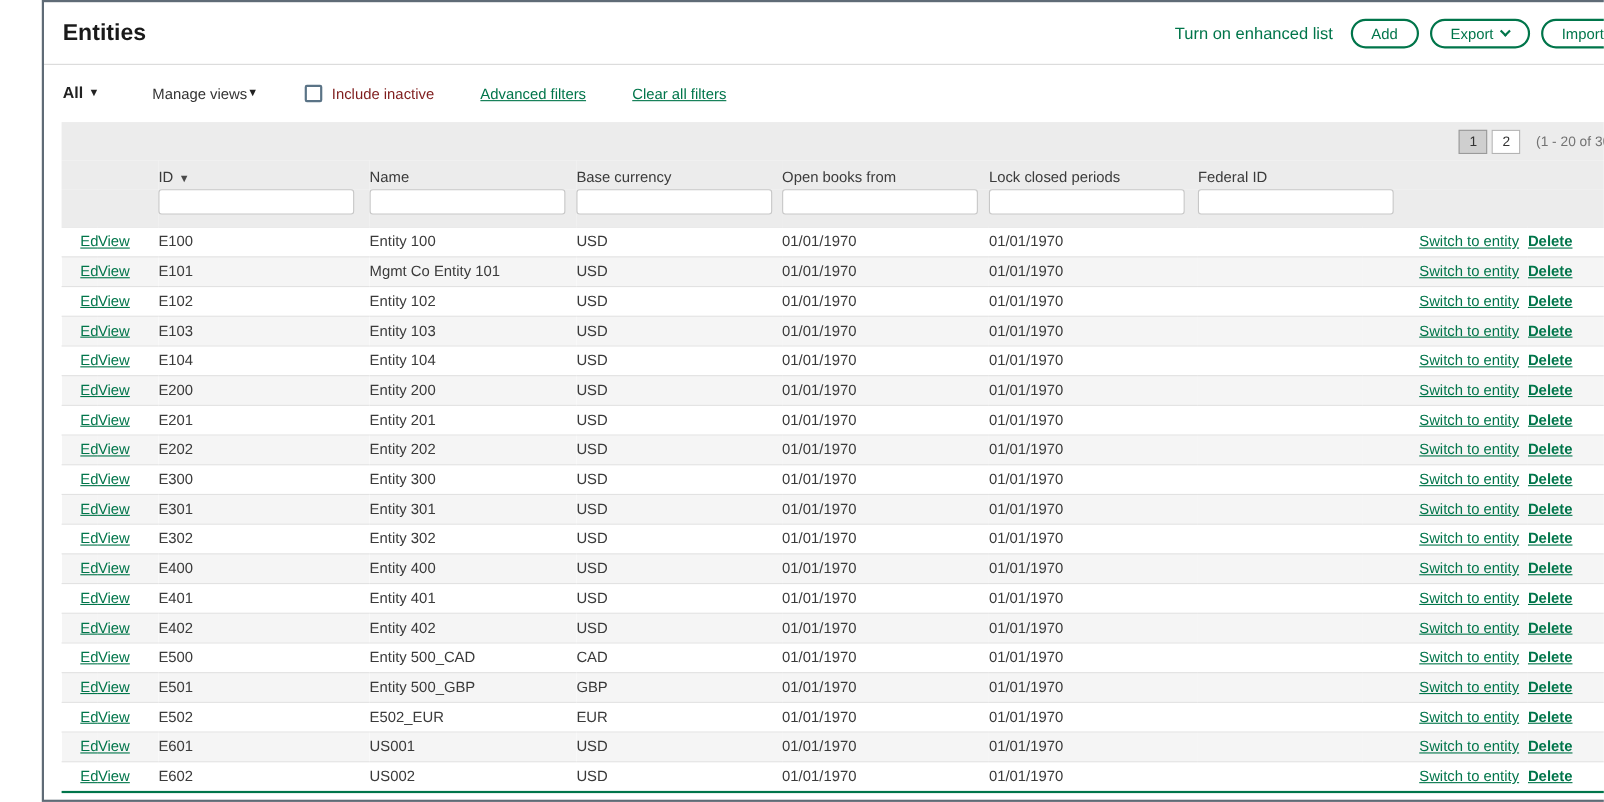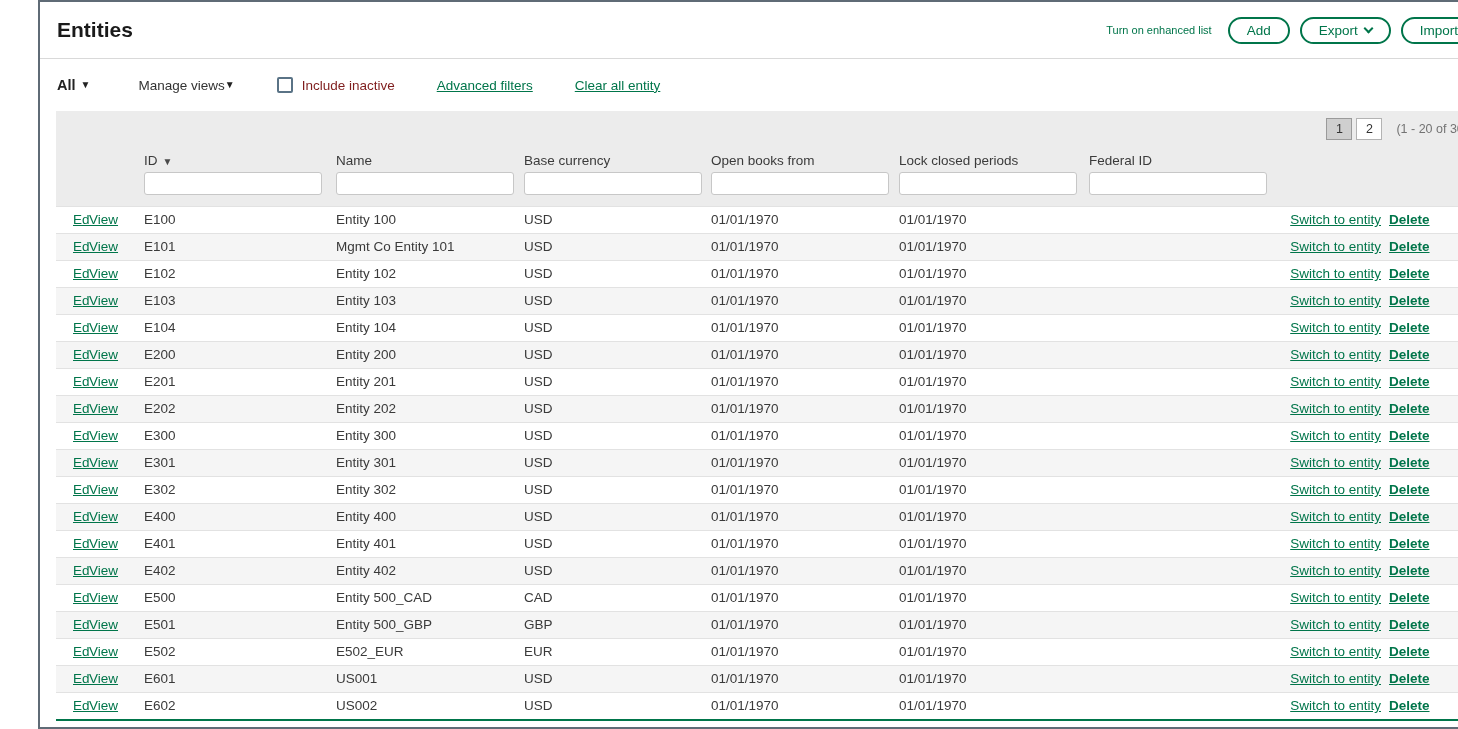--- a/index.html
+++ b/index.html
@@ -29,21 +29,21 @@
     border-bottom: 1px solid #d9d9d9;
   }
   .page-title {
     font-size: 21px;
     font-weight: bold;
     color: #1a1a1a;
     margin: 0;
   }
   .header-actions { display: flex; align-items: center; gap: 10px; }
   a.plain-link { color: #00754A; text-decoration: none; cursor: pointer; }
-  .enhanced-link { margin-right: 6px; font-size: 11px; }
+  .enhanced-link { margin-right: 6px; font-size: 15px; }
   .pill-btn {
     display: inline-flex;
     align-items: center;
     gap: 7px;
     height: 27px;
     padding: 0 17px;
     border: 2px solid #00754A;
     border-radius: 15px;
     background: #fff;
     color: #00754A;
@@ -203,21 +203,21 @@
     </span>
     <span class="manage-views">
       <span>Manage views</span>
       <span class="tri-down">▼</span>
     </span>
     <span class="include-inactive">
       <span class="checkbox"></span>
       <span>Include inactive</span>
     </span>
     <a class="ulink adv-filters">Advanced filters</a>
-    <a class="ulink clear-filters">Clear all entity</a>
+    <a class="ulink clear-filters">Clear all filters</a>
   </div>
 
   <div class="grid-panel">
     <div class="grid-topbar">
       <span style="display:flex;gap:4px;">
           <button class="page-btn active">1</button>
           <button class="page-btn">2</button>
         </span>
       <span class="page-range">(1 - 20 of 30)</span>
     </div>

